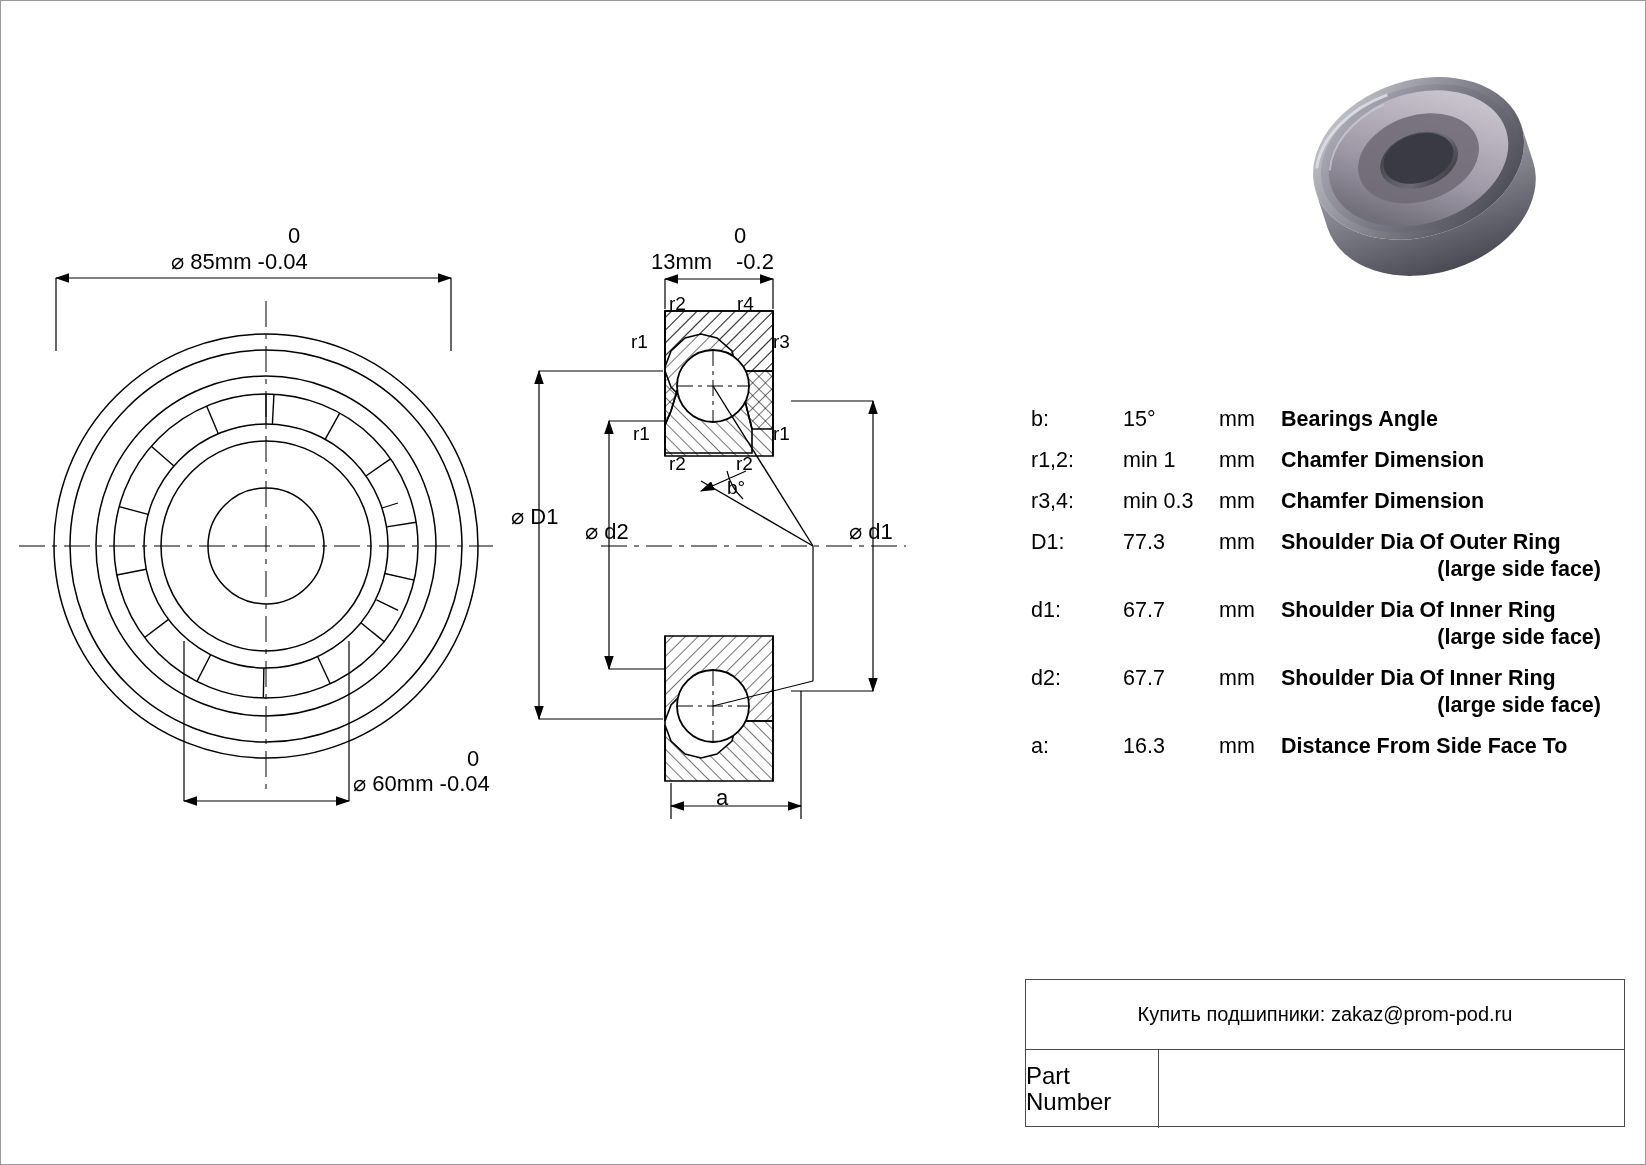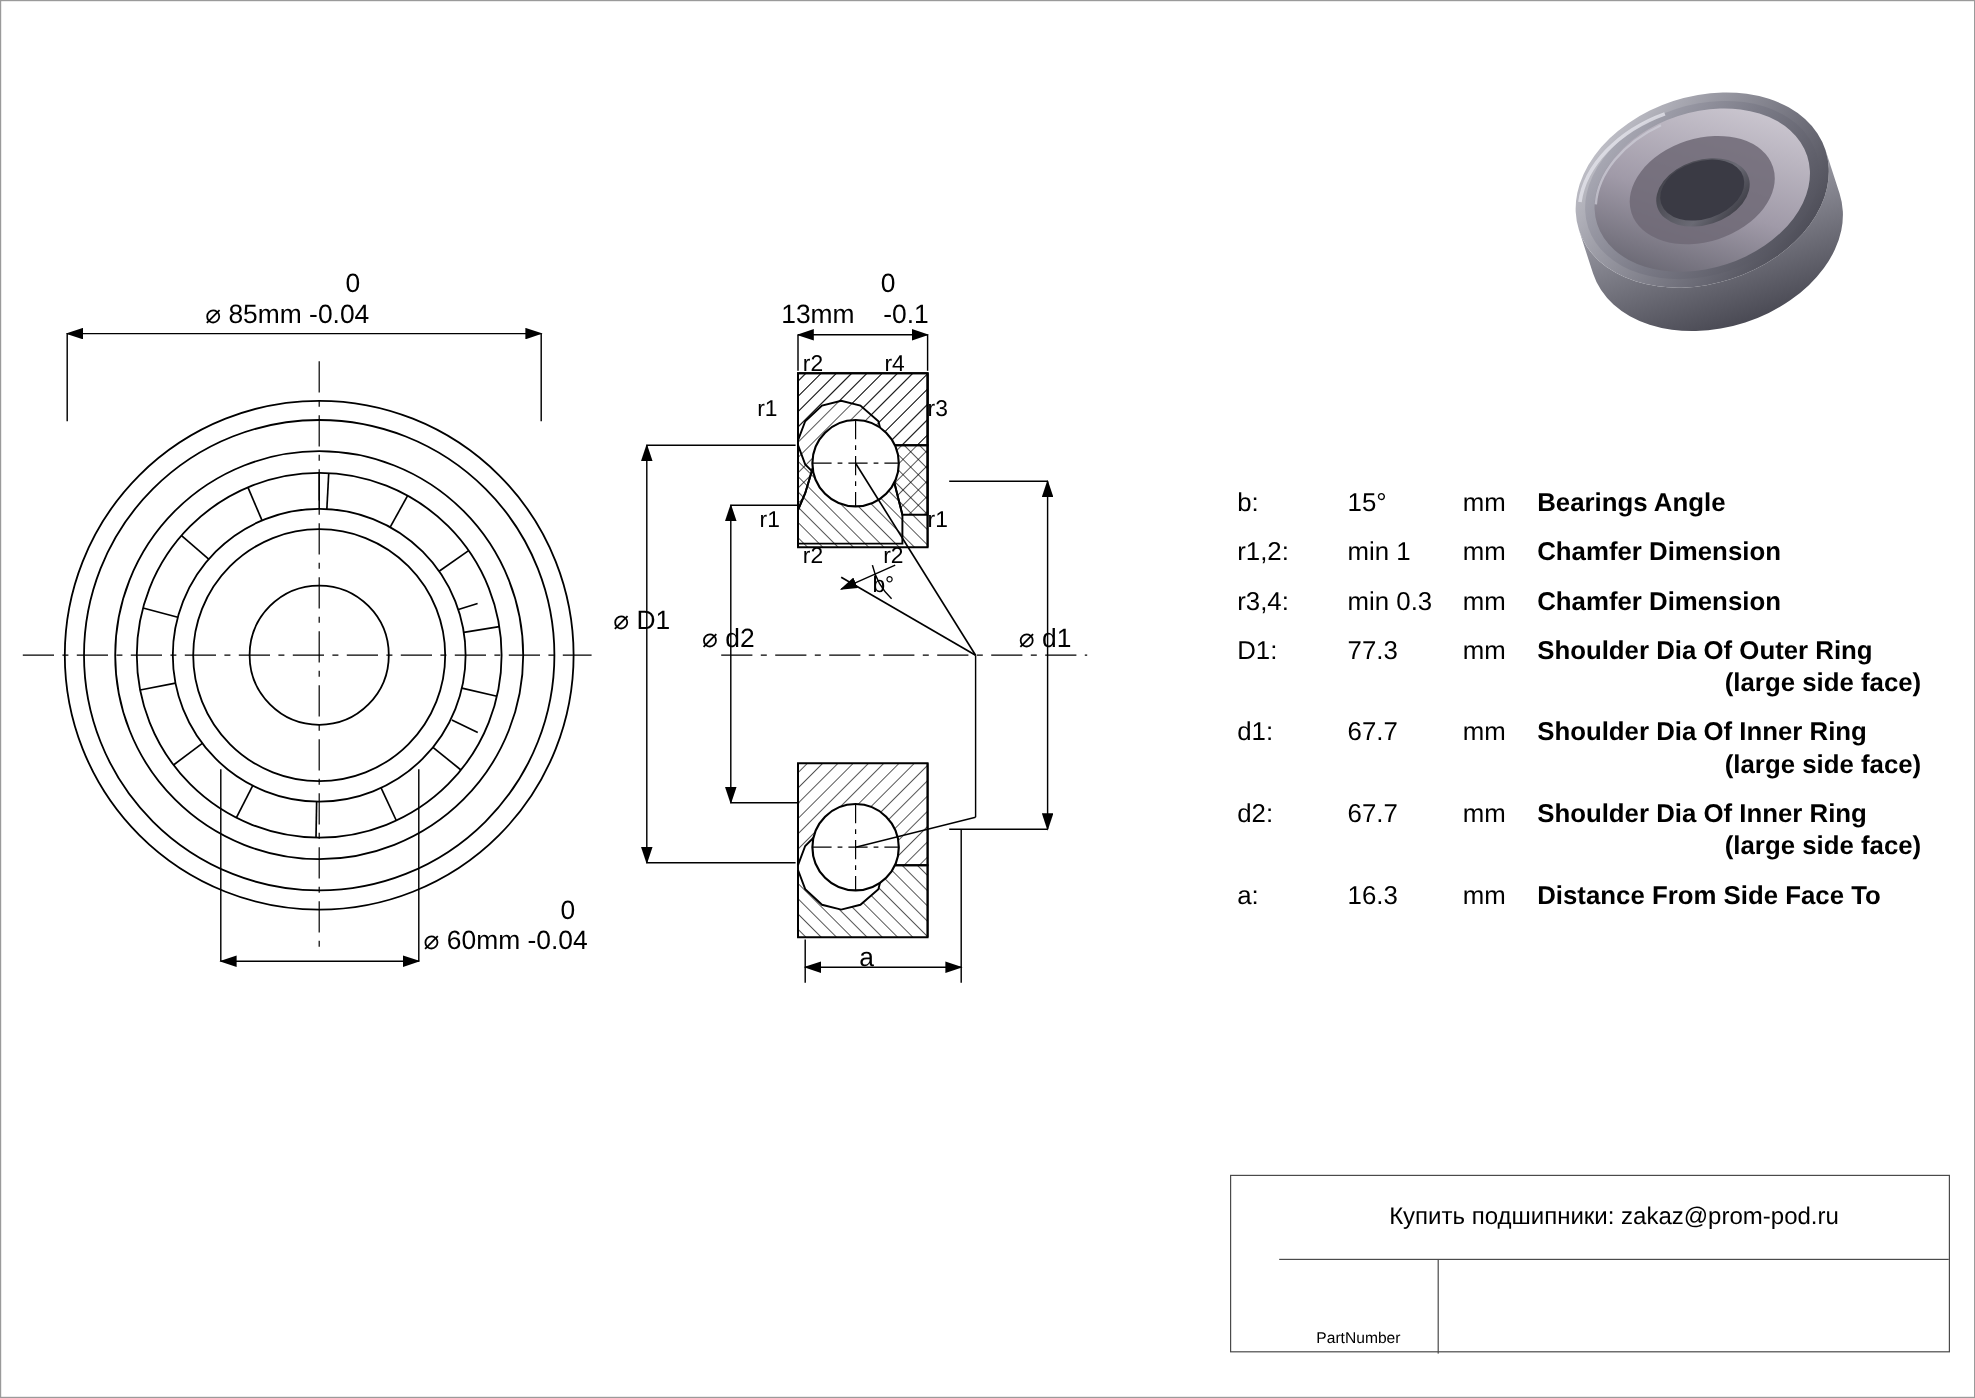--- a/index.html
+++ b/index.html
@@ -67,43 +67,42 @@
 
   
   #title-block {
     position: absolute;
     left: 1024px;
     top: 978px;
     width: 600px;
     height: 148px;
     border: 1px solid #4a4a4a;
     box-sizing: border-box;
-    padding-left: 40px;
   }
   #title-email-row {
     height: 69px;
     border-bottom: 1px solid #4a4a4a;
     display: flex;
     align-items: center;
     justify-content: center;
     font-size: 20px;
   }
   #title-bottom-row {
     height: 78px;
     display: flex;
   }
   #part-label-cell {
     width: 132px;
     flex: 0 0 132px;
     border-right: 1px solid #4a4a4a;
     display: flex;
-    flex-direction: row;
-    align-items: flex-end;
+    flex-direction: column;
+    align-items: flex-start;
     justify-content: center;
-    font-size: 13px;
+    font-size: 24px;
     line-height: 26px;
   }
   #part-info-cell {
     flex: 1 1 auto;
     display: flex;
     flex-direction: column;
     align-items: center;
     justify-content: center;
   }
   #part-number {
@@ -368,21 +367,21 @@
     </g>
   </svg>
 
   <div class="dimtext" style="left:287px; top:222px;">0</div>
   <div class="dimtext" style="left:170px; top:248px;text-align:center;">⌀ 85mm -0.04</div>
   <div class="dimtext" style="left:466px; top:745px;">0</div>
   <div class="dimtext" style="left:352px; top:770px;">⌀ 60mm -0.04</div>
 
   <div class="dimtext" style="left:733px; top:222px;">0</div>
   <div class="dimtext" style="left:650px; top:248px;">13mm</div>
-  <div class="dimtext" style="left:735px; top:248px;">-0.1</div>
+  <div class="dimtext" style="left:735px; top:248px;">-0.2</div>
 
   <div class="dimtext small" style="left:668px; top:292px;">r2</div>
   <div class="dimtext small" style="left:736px; top:292px;">r4</div>
   <div class="dimtext small" style="left:630px; top:330px;">r1</div>
   <div class="dimtext small" style="left:772px; top:330px;">r3</div>
   <div class="dimtext small" style="left:632px; top:422px;">r1</div>
   <div class="dimtext small" style="left:772px; top:422px;">r1</div>
   <div class="dimtext small" style="left:668px; top:452px;">r2</div>
   <div class="dimtext small" style="left:735px; top:452px;">r2</div>
   <div class="dimtext small" style="left:726px; top:476px;">b°</div>

